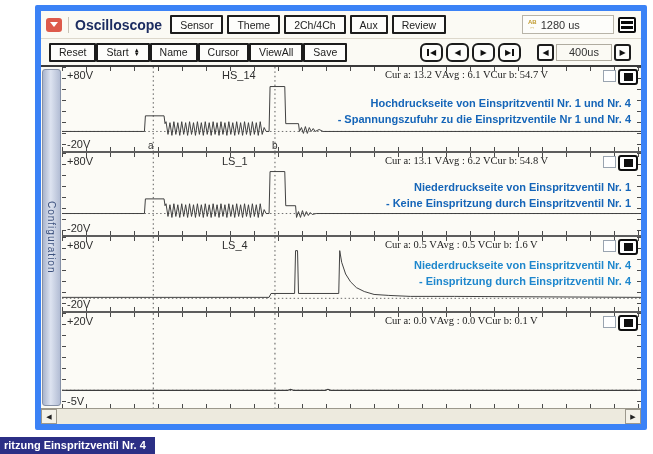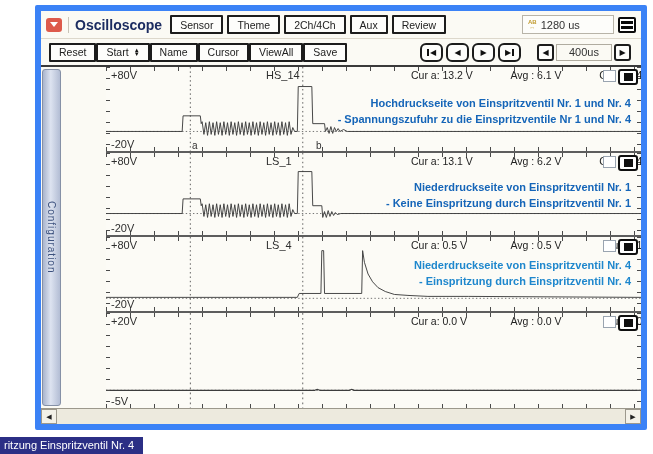--- a/index.html
+++ b/index.html
@@ -41,63 +41,63 @@
   .tbase-box { width:56px; height:17px; border:1px solid #b0aca0; background:#fbfaf4; font-size:11px; color:#333;
                display:flex; align-items:center; justify-content:center; }
 
   
   .plot-wrap { flex:1; position:relative; border-top:2px solid #3a3a3a; background:#fbfaf4; }
   .config-tab { position:absolute; left:1px; top:2px; bottom:2px; width:19px;
                 background:linear-gradient(to right,#a9b4cd,#dde3f0 45%,#b3bdd4);
                 border:1px solid #8590a6; border-radius:3px;
                 writing-mode:vertical-rl; text-align:center; font-size:10px; color:#3c517e;
                 display:flex; align-items:center; justify-content:center; letter-spacing:1px; }
-  .channels { position:absolute; left:21px; top:0; right:0; bottom:0; display:flex; flex-direction:column;padding-left:44px; }
+  .channels { position:absolute; left:21px; top:0; right:0; bottom:0; display:flex; flex-direction:column; }
   .panel { position:relative; background:#fcfbf6; border-bottom:2px solid #5d5d5d; overflow:hidden; }
   .panel:nth-child(1){ height:86px; }
   .panel:nth-child(2){ height:84px; }
   .panel:nth-child(3){ height:76px; }
   .panel:nth-child(4){ flex:1; border-bottom:none; }
   .panel svg { position:absolute; inset:0; width:100%; height:100%; }
   .trace { fill:none; stroke:#3d3d3d; stroke-width:1; }
   .baseline { stroke:#6b6b6b; stroke-width:1; stroke-dasharray:1.5,2.5; }
   .cursor-line { stroke:#555; stroke-width:1; stroke-dasharray:1.5,3; }
 
   .ticks-top,.ticks-bottom { position:absolute; left:0; right:0; height:4px;
       background:repeating-linear-gradient(to right,#4a4a4a 0 1px,transparent 1px 24px); }
   .ticks-top { top:0; } .ticks-bottom { bottom:0; }
   .ticks-left,.ticks-right { position:absolute; top:0; bottom:0; width:4px;
       background:repeating-linear-gradient(to bottom,#4a4a4a 0 1px,transparent 1px 11px); }
   .ticks-left { left:0; } .ticks-right { right:0; }
 
   .vlab { position:absolute; font-size:11px; color:#2e2e2e; left:5px; background:transparent; }
   .vlab.top { top:2px; } .vlab.bottom { bottom:1px; }
   .chname { position:absolute; top:2px; left:160px; font-size:11px; color:#2e2e2e; }
-  .meas { position:absolute; top:2px; left:305px; width:250px; display:flex; justify-content:space-between;
-          font-size:10.5px; color:#222; white-space:nowrap; }
+  .meas { position:absolute; top:2px; left:323px; width:250px; display:flex; 
+          font-size:10.5px; color:#222; white-space:nowrap;font-family:Liberation Serif, serif; }
   .checkbox { position:absolute; right:25px; top:3px; width:13px; height:12px; background:#fff; border:1px solid #9aa4b0; }
   .chbtn { position:absolute; right:3px; top:2px; width:20px; height:16px; border:2px solid #0f0f0f; border-radius:3px;
            background:#fff; display:flex; align-items:center; justify-content:center; }
   .chbtn span { width:9px; height:8px; background:#0f0f0f; }
   .anno { position:absolute; right:10px; text-align:right; font-weight:bold; font-size:11px; line-height:16px; white-space:nowrap; }
   .panel:nth-child(1) .anno { top:28px; }
   .panel:nth-child(2) .anno { top:26px; }
   .panel:nth-child(3) .anno { top:20px; }
   .curlab { position:absolute; bottom:0px; font-size:10px; color:#333; }
   .curlab.a { left:86px; } .curlab.b { left:210px; }
 
   
   .hscroll { height:16px; background:#edeade; border-top:1px solid #9c988c; display:flex; align-items:stretch; }
   .scroll-btn { width:16px; background:#f3f1e8; border:1px solid #9c988c; display:flex; align-items:center; justify-content:center;
                 font-size:7px; color:#222; }
   .scroll-track { flex:1; }
 
   
   .status-label { position:absolute; left:0px; top:437px; background:#2b2f85; color:#ffffff;
-                  font-size:11px; font-weight:normal; padding:2px 9px 3px 4px; white-space:nowrap; }
+                  font-size:11px; font-weight:bold; padding:2px 9px 3px 4px; white-space:nowrap; }
 </style>
 </head>
 <body>
 
 <div class="app-window">
 
   <div class="toolbar1">
     <div class="logo-icon"></div>
     <div class="tb-divider"></div>
     <span class="app-title">Oscilloscope</span>

